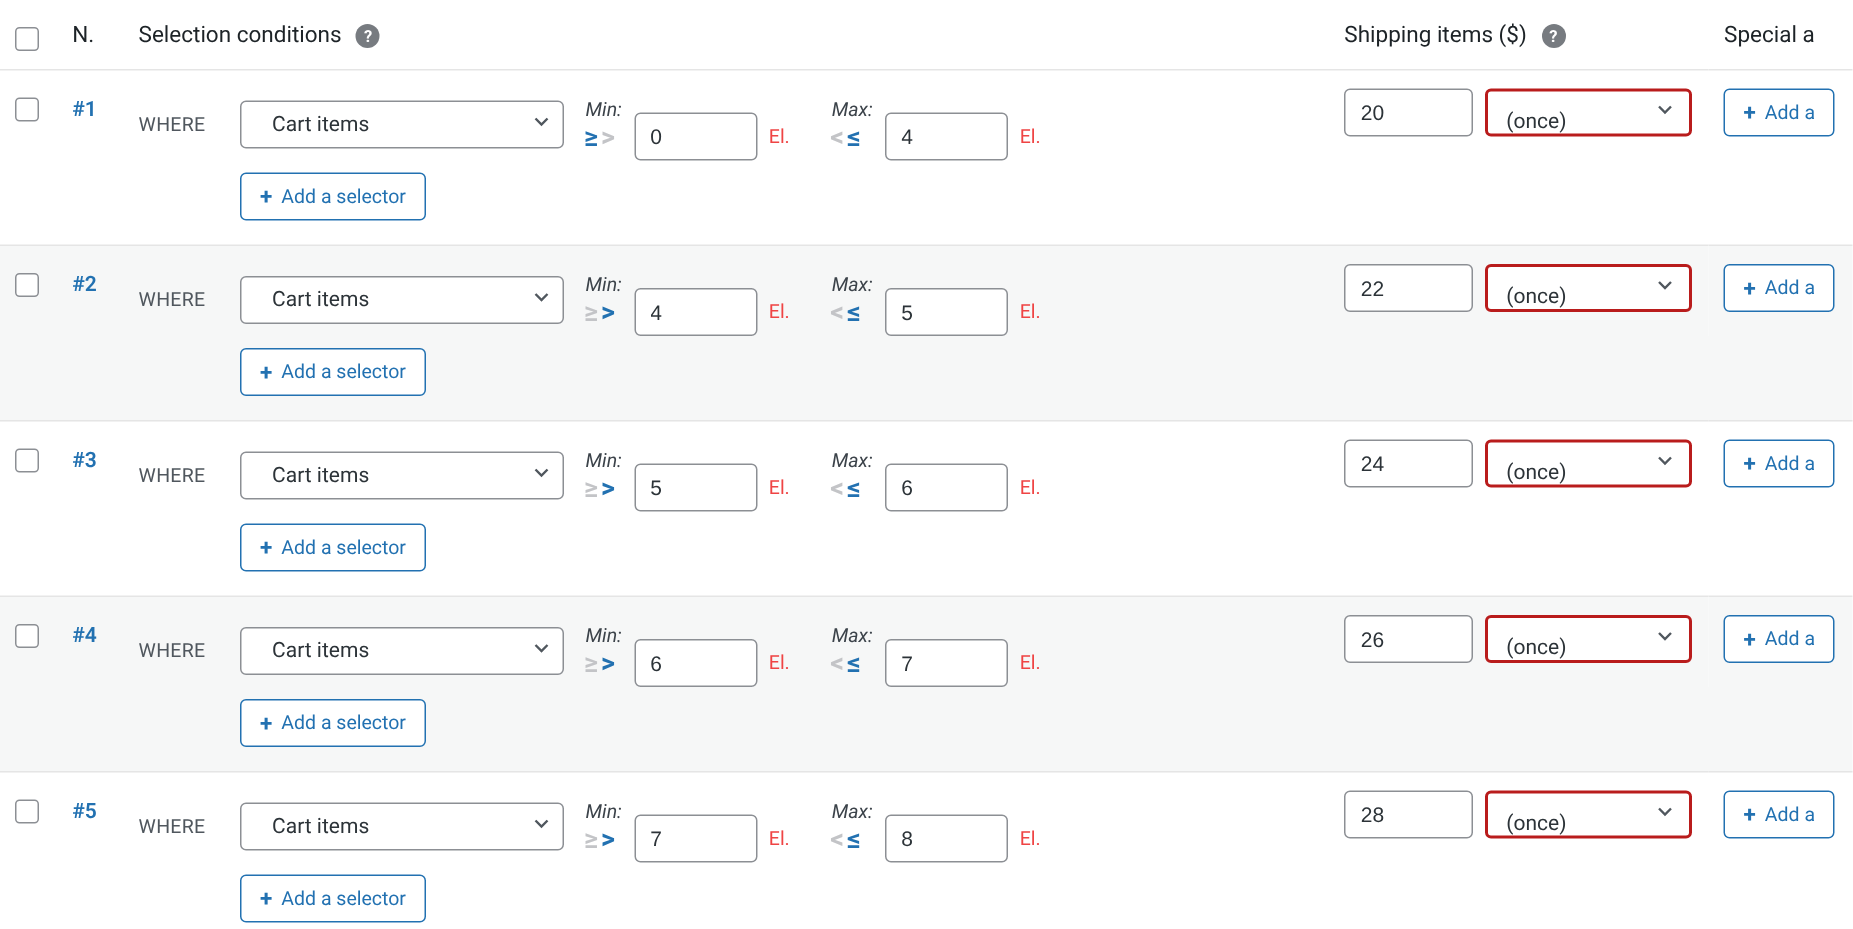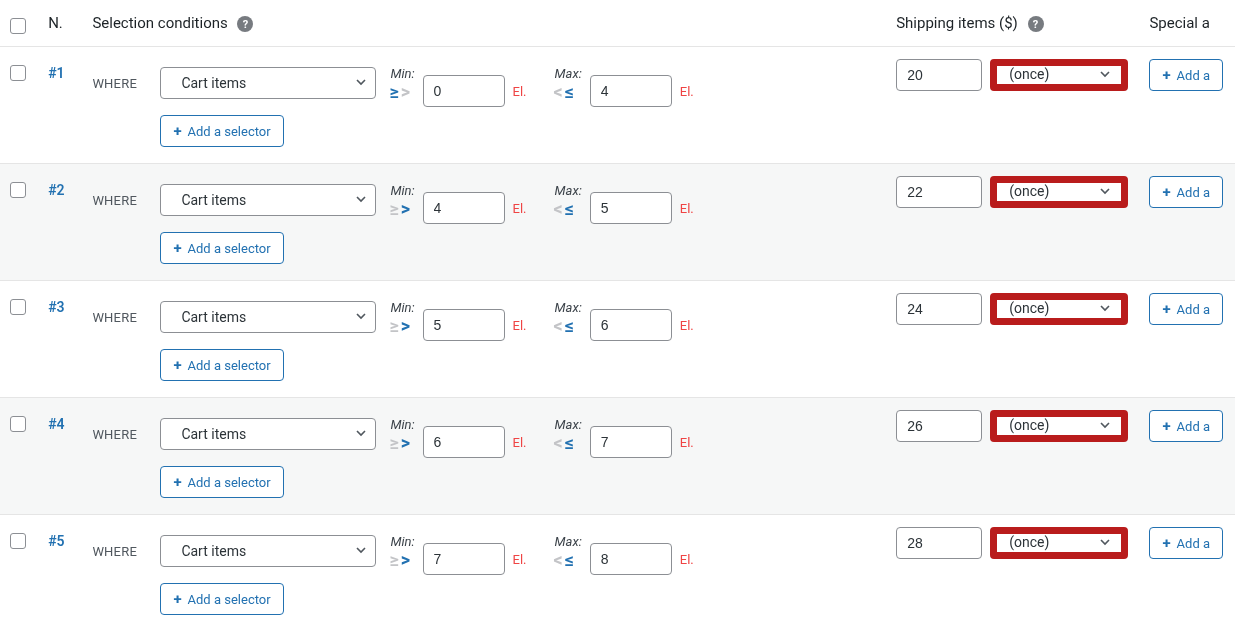--- a/index.html
+++ b/index.html
@@ -137,28 +137,28 @@
     border: 1px solid #8c8f94;
     border-radius: 4px;
     padding: 12px 10px;
     font-size: 14px;
     color: #2c3338;
   }
   .freq-select {
     position: relative;
     width: 138px;
     height: 32px;
-    border: 7px solid #b91c1c;
+    border: 2px solid #b91c1c;
     border-radius: 4px;
     background: #fff;
     padding: 0 28px 0 12px;
     font-size: 14px;
     color: #2c3338;
     display: flex;
-    align-items: flex-start;
+    align-items: flex-end;
     cursor: pointer;
   }
   .freq-select .caret {
     position: absolute;
     right: 10px;
     top: 50%;
     transform: translateY(-50%);
   }
   .btn-outline {
     display: inline-flex;

